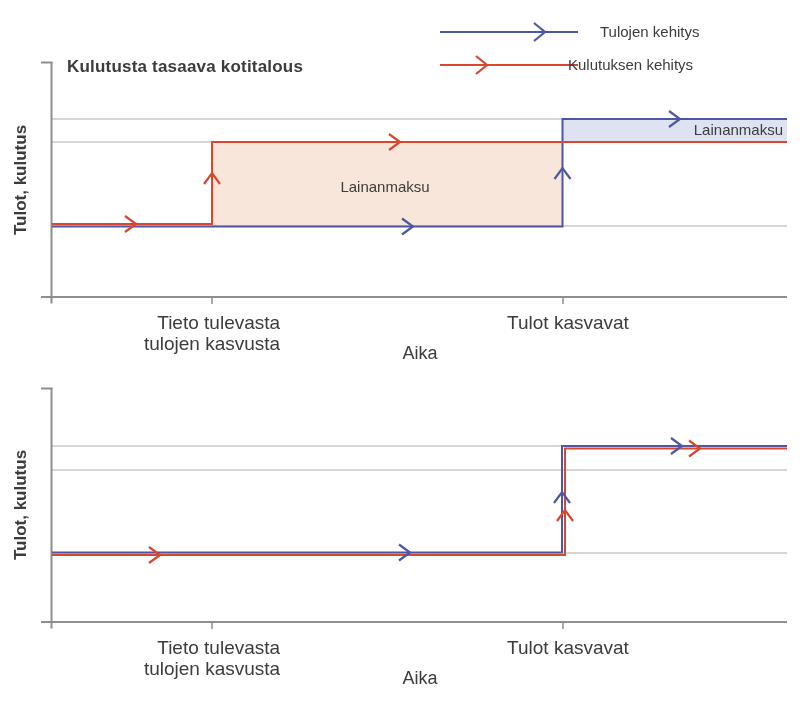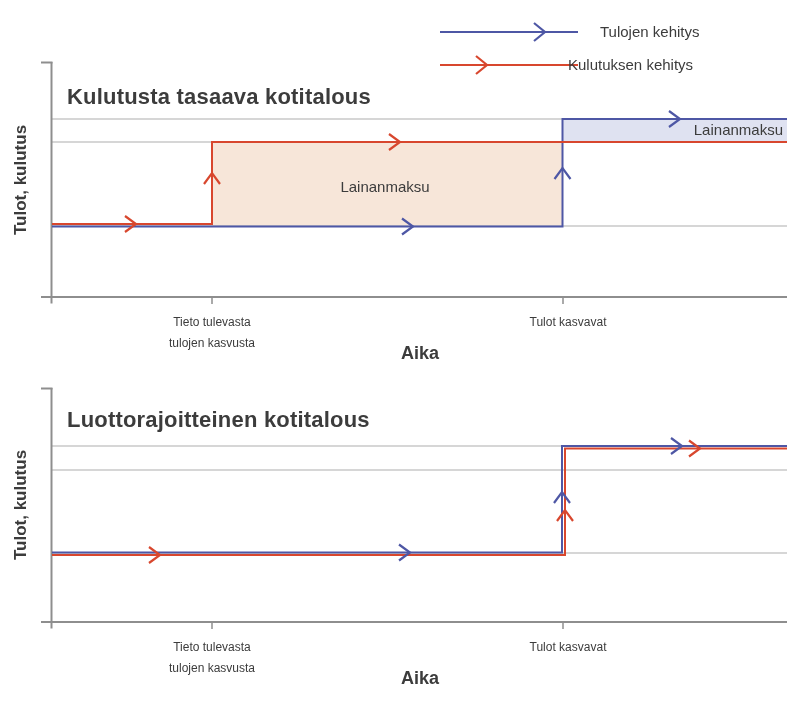--- a/index.html
+++ b/index.html
@@ -3,28 +3,28 @@
 <meta charset="utf-8">
 <style>
   html,body{margin:0;padding:0;background:#ffffff;}
   #figure{
     position:relative;width:810px;height:702px;background:#ffffff;
     font-family:"Liberation Sans","DejaVu Sans",sans-serif;color:#3c3c3c;
     overflow:hidden;
   }
   #chart-svg{position:absolute;left:0;top:0;}
   .txt{position:absolute;white-space:nowrap;}
-  .panel-title{font-size:22px;font-weight:600;letter-spacing:.2px;margin-top:27px;}
+  .panel-title{font-size:17px;font-weight:600;letter-spacing:.2px;}
   .legend-label{font-size:15px;top-margin:0;}
   .y-label{
     font-size:17px;font-weight:600;
     transform:translate(-50%,-50%) rotate(-90deg);
   }
-  .x-label{font-size:18px;font-weight:700;transform:translateX(-50%);}
-  .tick-label{font-size:12px;text-align:center;line-height:21px;transform:translateX(-50%);}
+  .x-label{font-size:18px;font-weight:400;transform:translateX(-50%);}
+  .tick-label{font-size:19px;text-align:right;line-height:21px;transform:translateX(-50%);}
   .area-label{font-size:15px;}
   .center-x{transform:translateX(-50%);}
   .right-align{text-align:right;}
 </style>
 </head>
 <body>
 
 <div id="figure">
 
   <svg id="chart-svg" width="810" height="702" viewBox="0 0 810 702">
@@ -107,21 +107,20 @@
   <div class="txt area-label center-x" style="left:385px;top:178px;">Lainanmaksu</div>
   <div class="txt area-label right-align" style="right:27px;top:121px;">Lainanmaksu</div>
 
   <div class="txt tick-label" style="left:212px;top:312px;">
     <span style="display:block;">Tieto tulevasta</span>
     <span style="display:block;">tulojen kasvusta</span>
   </div>
   <div class="txt tick-label" style="left:568px;top:312px;">Tulot kasvavat</div>
   <div class="txt x-label" style="left:420px;top:343px;">Aika</div>
 
-  <div class="txt panel-title" style="left:67px;top:380px;">Luottorajoitteinen kotitalous</div>
   <div class="txt y-label" style="left:21px;top:505px;">Tulot, kulutus</div>
 
   <div class="txt tick-label" style="left:212px;top:637px;">
     <span style="display:block;">Tieto tulevasta</span>
     <span style="display:block;">tulojen kasvusta</span>
   </div>
   <div class="txt tick-label" style="left:568px;top:637px;">Tulot kasvavat</div>
   <div class="txt x-label" style="left:420px;top:668px;">Aika</div>
 
 </div>

